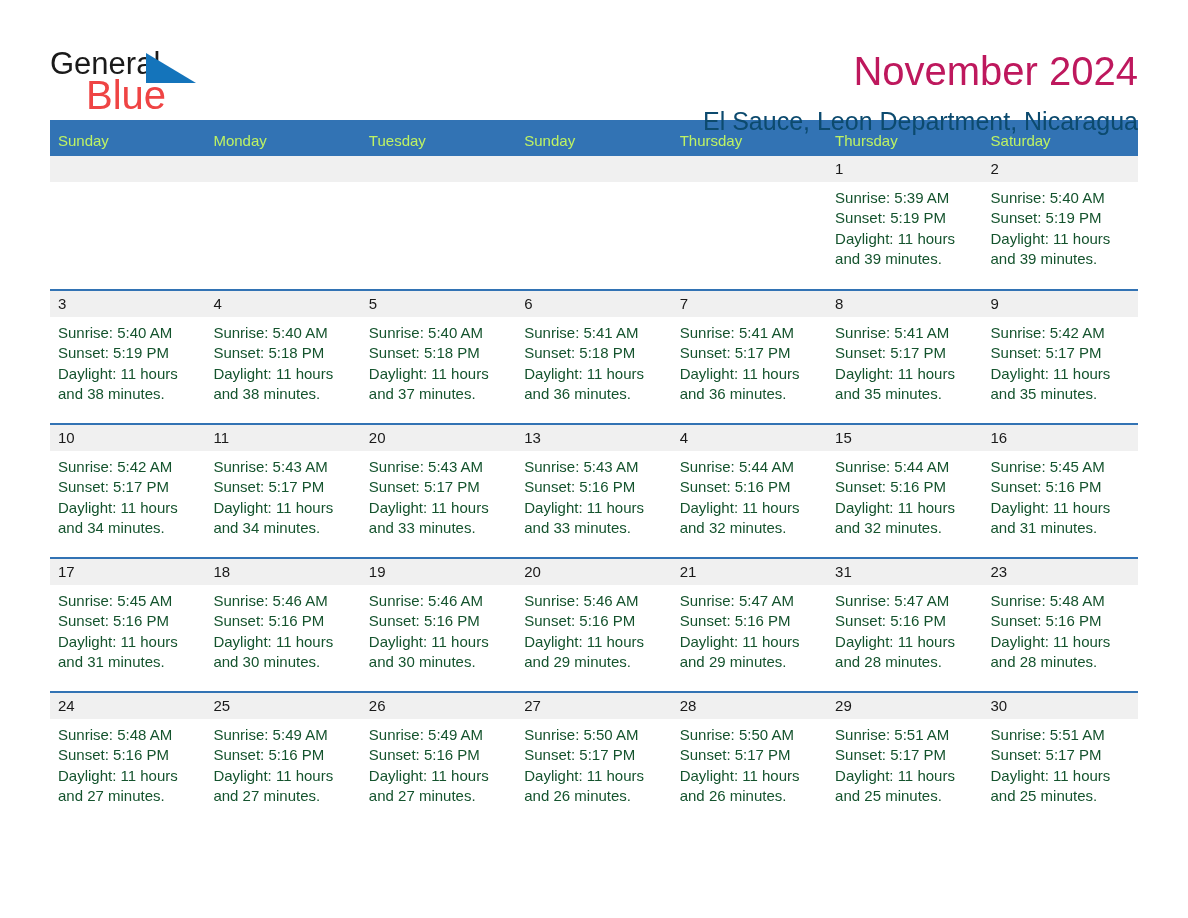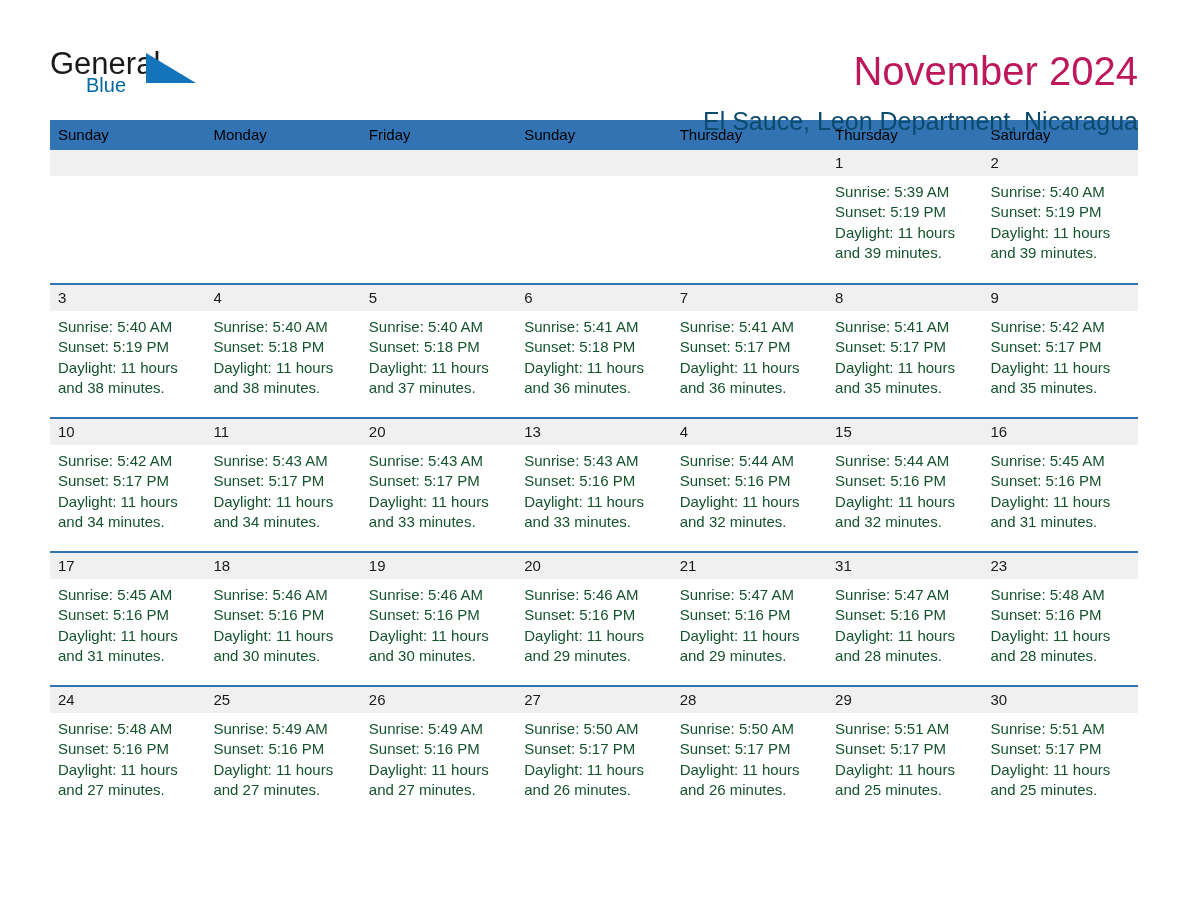--- a/index.html
+++ b/index.html
@@ -32,22 +32,22 @@
     line-height: 1;
   }
   .logo-general {
     font-size: 31px;
     color: #1a1a1a;
     letter-spacing: 0px;
     display: block;
     font-weight: 400;
   }
   .logo-blue {
-    font-size: 20px;
-    color: #0369a1;
+    font-size: 40px;
+    color: #ef4444;
     display: block;
     margin-left: 36px;
     margin-top: -4px;
     font-weight: 400;
   }
   .logo-tri {
     position: absolute;
     left: 96px;
     top: 5px;
     width: 50px;
@@ -75,25 +75,25 @@
 
   
   .calendar {
     width: 1088px;
     margin-top: 12px;
     border-collapse: collapse;
     table-layout: fixed;
   }
   .calendar th {
     background: #3273b4;
-    color: #000000;
+    color: #bef264;
     font-size: 15px;
     font-weight: 400;
     text-align: left;
-    padding: 6px 0 7px 8px;
+    padding: 12px 0 7px 8px;
     height: 29px;
     border: none;
   }
   .week-row td {
     vertical-align: top;
     padding: 0;
     border: none;
     border-top: 2px solid #3273b4;
     height: 134px;
   }
@@ -136,21 +136,21 @@
       <div class="location-title">El Sauce, Leon Department, Nicaragua</div>
     </div>
 
   </div>
 
   <table class="calendar">
     <thead>
       <tr>
         <th>Sunday</th>
         <th>Monday</th>
-        <th>Friday</th>
+        <th>Tuesday</th>
         <th>Sunday</th>
         <th>Thursday</th>
         <th>Thursday</th>
         <th>Saturday</th>
       </tr>
     </thead>
     <tbody>
         <tr class="week-row first-week">
           <td>
             <div class="cell-inner">

